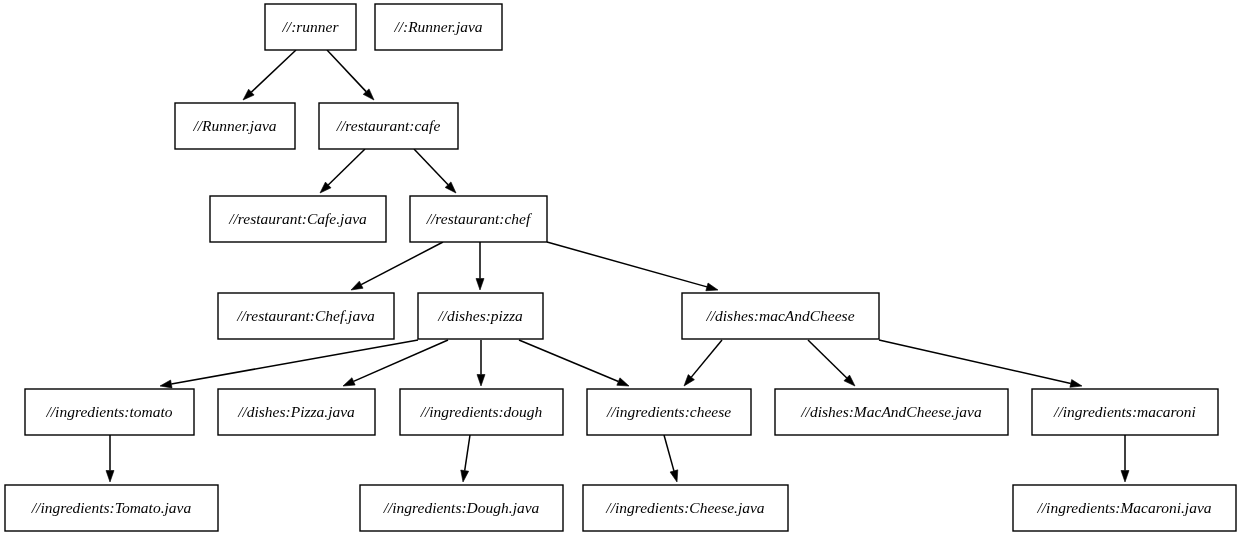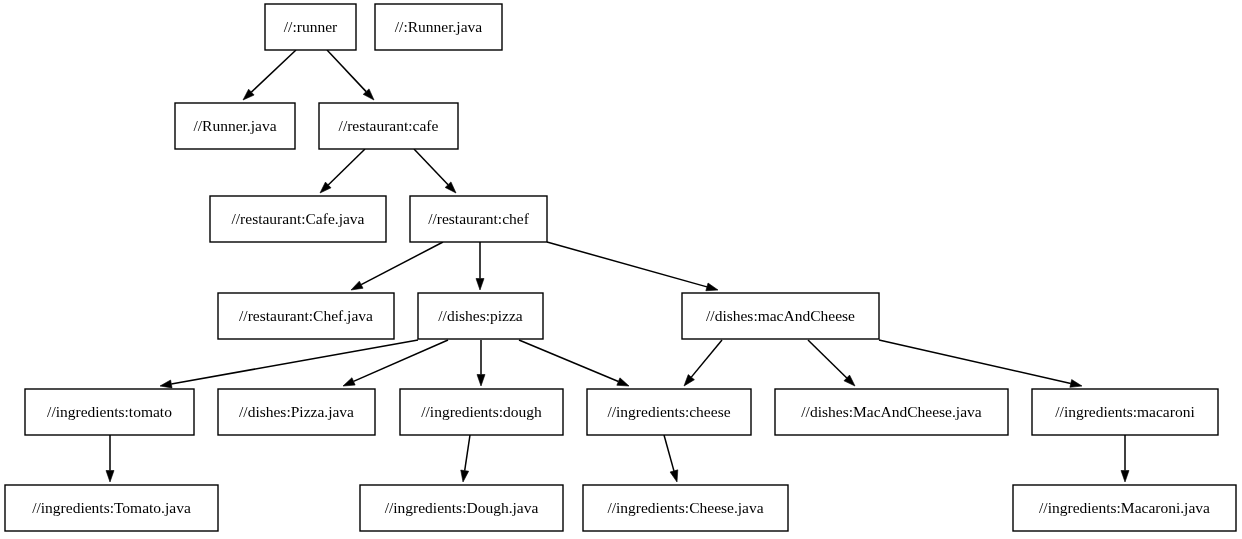--- a/index.html
+++ b/index.html
@@ -10,20 +10,21 @@
   }
   body {
     font-family: "Liberation Serif", "DejaVu Serif", serif;
   }
   #graph-root {
     position: relative;
     width: 1242px;
     height: 539px;
     background: #ffffff;
     overflow: hidden;
+    font-style: italic;
   }
   #graph-svg {
     position: absolute;
     top: 0;
     left: 0;
     width: 1242px;
     height: 539px;
     display: block;
   }
   .node-box {

